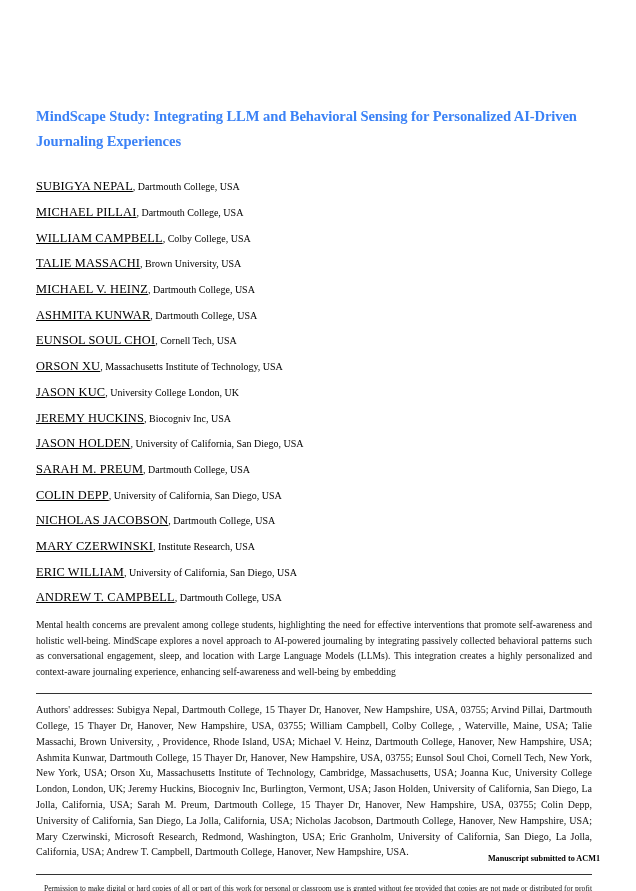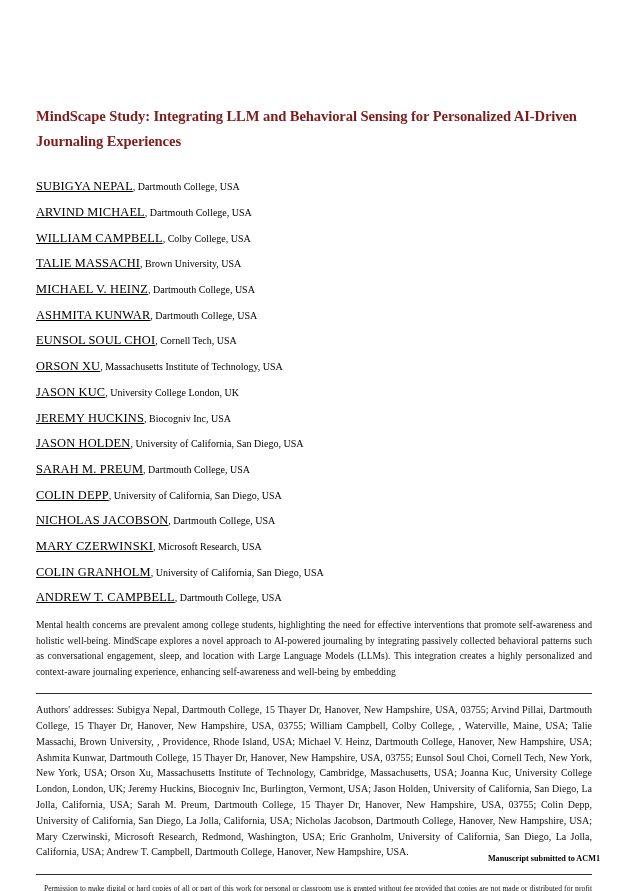--- a/index.html
+++ b/index.html
@@ -24,21 +24,21 @@
     position: absolute;
     left: 36px;
     top: 104px;
     width: 556px;
   }
   .title {
     font-family: "Liberation Serif", serif;
     font-weight: bold;
     font-size: 14.6px;
     line-height: 1.72;
-    color: #7f1d1d;
+    color: #3b82f6;
     margin: 0 0 0 0;
     letter-spacing: -0.1px;
   }
   .authors {
     margin-top: 26px;
   }
   .author-line {
     font-size: 12.1px;
     line-height: 1.0;
     color: #000;
@@ -106,21 +106,21 @@
 <div class="page">
   <div class="content">
 
     <h1 class="title">MindScape Study: Integrating LLM and Behavioral Sensing for Personalized AI-Driven Journaling Experiences</h1>
 
     <div class="authors">
       <div class="author-line">
         <span class="author-name">SUBIGYA NEPAL</span><span class="author-aff">, <span>Dartmouth College, USA</span></span>
       </div>
       <div class="author-line">
-        <span class="author-name">ARVIND MICHAEL</span><span class="author-aff">, <span>Dartmouth College, USA</span></span>
+        <span class="author-name">MICHAEL PILLAI</span><span class="author-aff">, <span>Dartmouth College, USA</span></span>
       </div>
       <div class="author-line">
         <span class="author-name">WILLIAM CAMPBELL</span><span class="author-aff">, <span>Colby College, USA</span></span>
       </div>
       <div class="author-line">
         <span class="author-name">TALIE MASSACHI</span><span class="author-aff">, <span>Brown University, USA</span></span>
       </div>
       <div class="author-line">
         <span class="author-name">MICHAEL V. HEINZ</span><span class="author-aff">, <span>Dartmouth College, USA</span></span>
       </div>
@@ -145,24 +145,24 @@
       <div class="author-line">
         <span class="author-name">SARAH M. PREUM</span><span class="author-aff">, <span>Dartmouth College, USA</span></span>
       </div>
       <div class="author-line">
         <span class="author-name">COLIN DEPP</span><span class="author-aff">, <span>University of California, San Diego, USA</span></span>
       </div>
       <div class="author-line">
         <span class="author-name">NICHOLAS JACOBSON</span><span class="author-aff">, <span>Dartmouth College, USA</span></span>
       </div>
       <div class="author-line">
-        <span class="author-name">MARY CZERWINSKI</span><span class="author-aff">, <span>Microsoft Research, USA</span></span>
+        <span class="author-name">MARY CZERWINSKI</span><span class="author-aff">, <span>Institute Research, USA</span></span>
       </div>
       <div class="author-line">
-        <span class="author-name">COLIN GRANHOLM</span><span class="author-aff">, <span>University of California, San Diego, USA</span></span>
+        <span class="author-name">ERIC WILLIAM</span><span class="author-aff">, <span>University of California, San Diego, USA</span></span>
       </div>
       <div class="author-line">
         <span class="author-name">ANDREW T. CAMPBELL</span><span class="author-aff">, <span>Dartmouth College, USA</span></span>
       </div>
     </div>
 
     <div class="abstract">Mental health concerns are prevalent among college students, highlighting the need for effective interventions that promote self-awareness and holistic well-being. MindScape explores a novel approach to AI-powered journaling by integrating passively collected behavioral patterns such as conversational engagement, sleep, and location with Large Language Models (LLMs). This integration creates a highly personalized and context-aware journaling experience, enhancing self-awareness and well-being by embedding</div>
 
     <hr class="rule">
 

